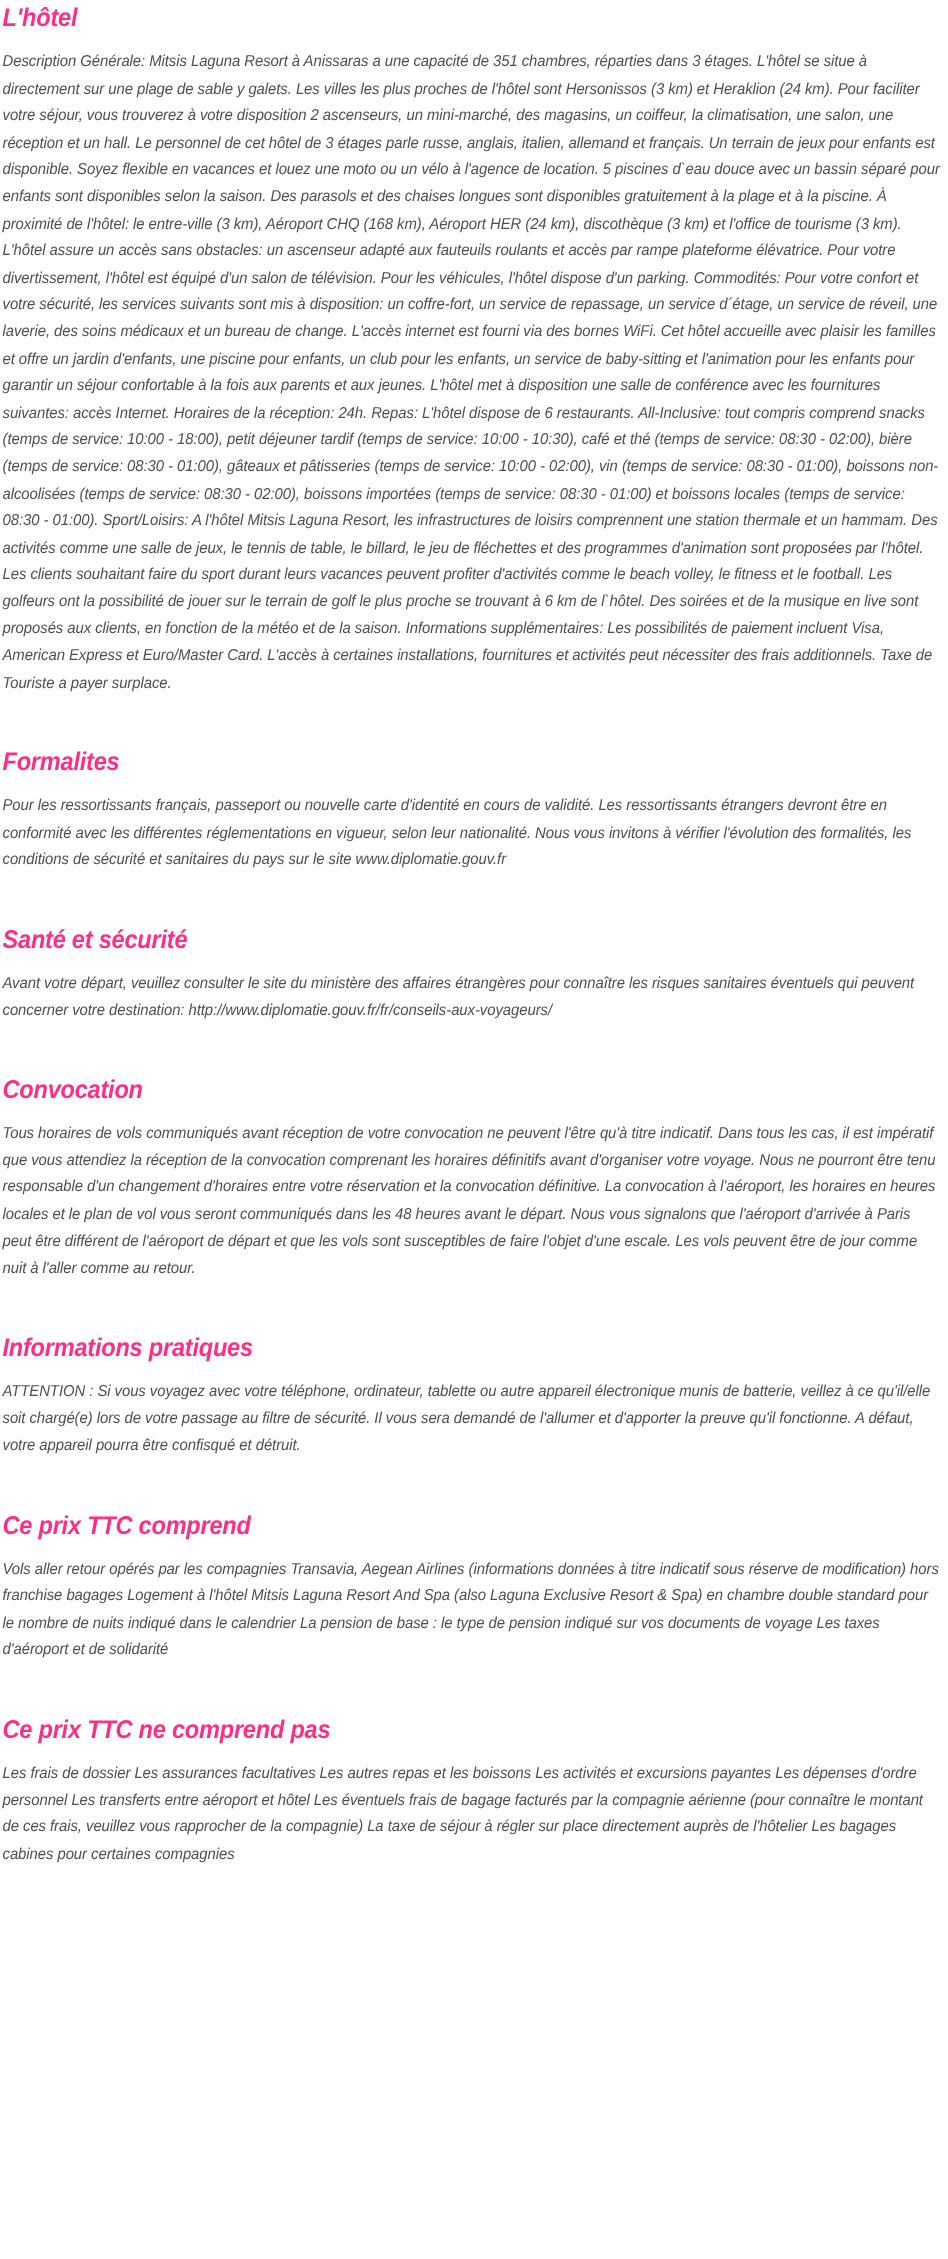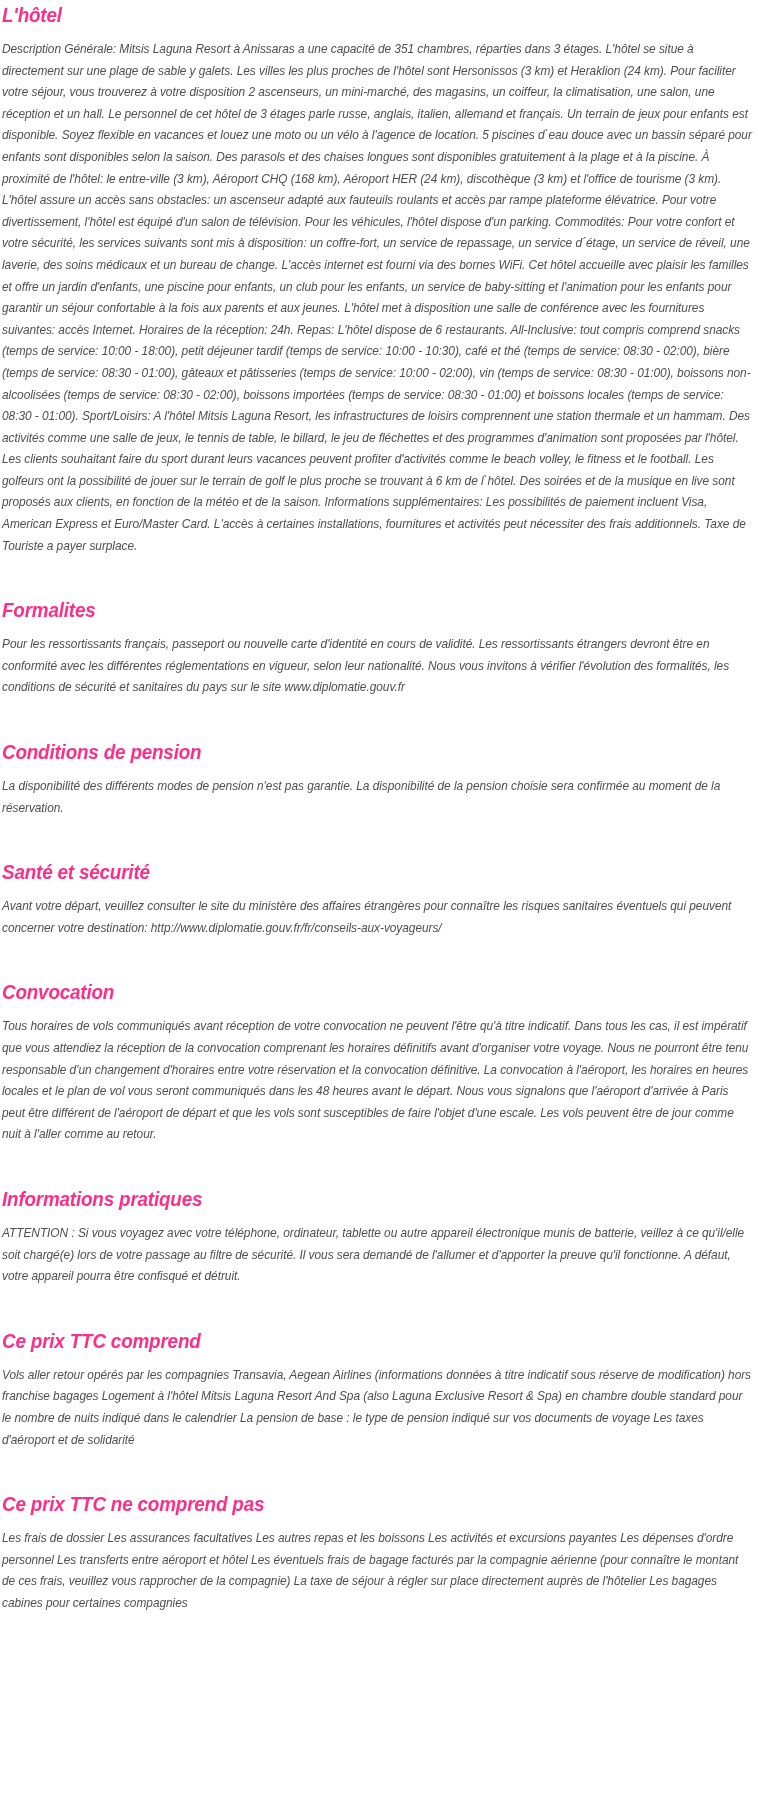--- a/index.html
+++ b/index.html
@@ -67,24 +67,20 @@
   <section class="section">
     <h2 class="section-title" style="color: rgb(252, 46, 135);">L'hôtel</h2>
     <p class="section-body" style="color: rgb(79, 79, 79);">Description Générale: Mitsis Laguna Resort à Anissaras a une capacité de 351 chambres, réparties dans 3 étages. L'hôtel se situe à directement sur une plage de sable y galets. Les villes les plus proches de l'hôtel sont Hersonissos (3 km) et Heraklion (24 km). Pour faciliter votre séjour, vous trouverez à votre disposition 2 ascenseurs, un mini-marché, des magasins, un coiffeur, la climatisation, une salon, une réception et un hall. Le personnel de cet hôtel de 3 étages parle russe, anglais, italien, allemand et français. Un terrain de jeux pour enfants est disponible. Soyez flexible en vacances et louez une moto ou un vélo à l'agence de location. 5 piscines d`eau douce avec un bassin séparé pour enfants sont disponibles selon la saison. Des parasols et des chaises longues sont disponibles gratuitement à la plage et à la piscine. À proximité de l'hôtel: le entre-ville (3 km), Aéroport CHQ (168 km), Aéroport HER (24 km), discothèque (3 km) et l'office de tourisme (3 km). L'hôtel assure un accès sans obstacles: un ascenseur adapté aux fauteuils roulants et accès par rampe plateforme élévatrice. Pour votre divertissement, l'hôtel est équipé d'un salon de télévision. Pour les véhicules, l'hôtel dispose d'un parking. Commodités: Pour votre confort et votre sécurité, les services suivants sont mis à disposition: un coffre-fort, un service de repassage, un service d´étage, un service de réveil, une laverie, des soins médicaux et un bureau de change. L'accès internet est fourni via des bornes WiFi. Cet hôtel accueille avec plaisir les familles et offre un jardin d'enfants, une piscine pour enfants, un club pour les enfants, un service de baby-sitting et l'animation pour les enfants pour garantir un séjour confortable à la fois aux parents et aux jeunes. L'hôtel met à disposition une salle de conférence avec les fournitures suivantes: accès Internet. Horaires de la réception: 24h. Repas: L'hôtel dispose de 6 restaurants. All-Inclusive: tout compris comprend snacks (temps de service: 10:00 - 18:00), petit déjeuner tardif (temps de service: 10:00 - 10:30), café et thé (temps de service: 08:30 - 02:00), bière (temps de service: 08:30 - 01:00), gâteaux et pâtisseries (temps de service: 10:00 - 02:00), vin (temps de service: 08:30 - 01:00), boissons non-alcoolisées (temps de service: 08:30 - 02:00), boissons importées (temps de service: 08:30 - 01:00) et boissons locales (temps de service: 08:30 - 01:00). Sport/Loisirs: A l'hôtel Mitsis Laguna Resort, les infrastructures de loisirs comprennent une station thermale et un hammam. Des activités comme une salle de jeux, le tennis de table, le billard, le jeu de fléchettes et des programmes d'animation sont proposées par l'hôtel. Les clients souhaitant faire du sport durant leurs vacances peuvent profiter d'activités comme le beach volley, le fitness et le football. Les golfeurs ont la possibilité de jouer sur le terrain de golf le plus proche se trouvant à 6 km de l`hôtel. Des soirées et de la musique en live sont proposés aux clients, en fonction de la météo et de la saison. Informations supplémentaires: Les possibilités de paiement incluent Visa, American Express et Euro/Master Card. L'accès à certaines installations, fournitures et activités peut nécessiter des frais additionnels. Taxe de Touriste a payer surplace.</p>
   </section>
 
   <section class="section">
     <h2 class="section-title" style="color: rgb(252, 46, 135);">Formalites</h2>
     <p class="section-body" style="color: rgb(79, 79, 79);">Pour les ressortissants français, passeport ou nouvelle carte d'identité en cours de validité. Les ressortissants étrangers devront être en conformité avec les différentes réglementations en vigueur, selon leur nationalité. Nous vous invitons à vérifier l'évolution des formalités, les conditions de sécurité et sanitaires du pays sur le site www.diplomatie.gouv.fr</p>
   </section>
 
-  <section class="section">
-    <h2 class="section-title" style="color: rgb(252, 46, 135);">Conditions de pension</h2>
-    <p class="section-body" style="color: rgb(79, 79, 79);">La disponibilité des différents modes de pension n'est pas garantie. La disponibilité de la pension choisie sera confirmée au moment de la réservation.</p>
-  </section>
 
   <section class="section">
     <h2 class="section-title" style="color: rgb(252, 46, 135);">Santé et sécurité</h2>
     <p class="section-body" style="color: rgb(79, 79, 79);">Avant votre départ, veuillez consulter le site du ministère des affaires étrangères pour connaître les risques sanitaires éventuels qui peuvent concerner votre destination: http://www.diplomatie.gouv.fr/fr/conseils-aux-voyageurs/</p>
   </section>
 
   <section class="section">
     <h2 class="section-title" style="color: rgb(252, 46, 135);">Convocation</h2>
     <p class="section-body" style="color: rgb(79, 79, 79);">Tous horaires de vols communiqués avant réception de votre convocation ne peuvent l'être qu'à titre indicatif. Dans tous les cas, il est impératif que vous attendiez la réception de la convocation comprenant les horaires définitifs avant d'organiser votre voyage. Nous ne pourront être tenu responsable d'un changement d'horaires entre votre réservation et la convocation définitive. La convocation à l'aéroport, les horaires en heures locales et le plan de vol vous seront communiqués dans les 48 heures avant le départ. Nous vous signalons que l'aéroport d'arrivée à Paris peut être différent de l'aéroport de départ et que les vols sont susceptibles de faire l'objet d'une escale. Les vols peuvent être de jour comme nuit à l'aller comme au retour.</p>
   </section>

